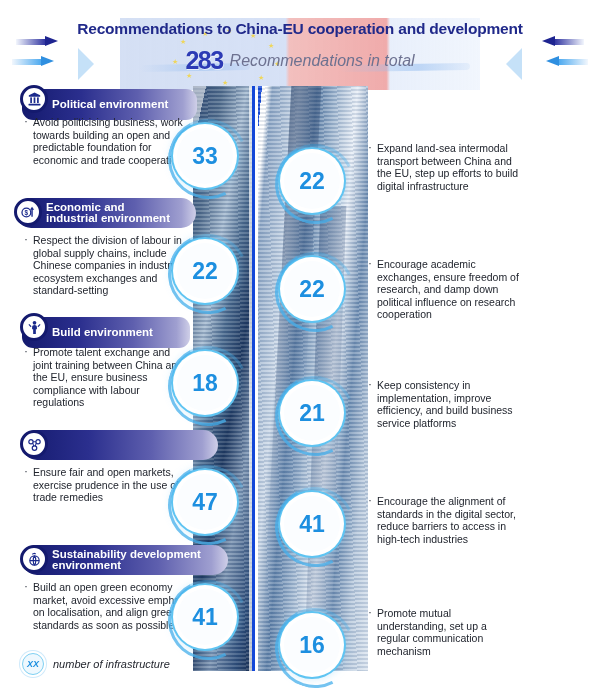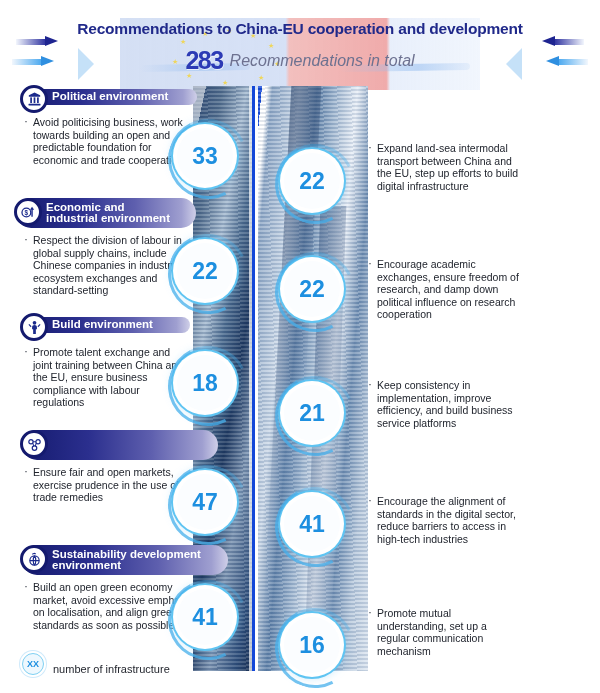--- a/index.html
+++ b/index.html
@@ -107,21 +107,21 @@
   }
   #photo-right::before {
     content: ""; position: absolute; left: 55px; top: 120px; width: 26px; height: 420px;
     background: linear-gradient(95deg, rgba(40,70,115,.45), rgba(200,215,235,.1));
     transform: skewX(-2deg);
   }
 
   
   .row { position: absolute; }
   .pill {
-    position: absolute; height: 16px; border-radius: 11px;
+    position: absolute; height: 31px; border-radius: 11px;
     display: flex; align-items: center;
     color: #ffffff; font-size: 11.5px; font-weight: bold;
     line-height: 11.5px;
   }
   .pill.left {
     background: linear-gradient(90deg, #141a6e 0%, #2b2f8e 34%, #5e5fae 66%, #9f9fd0 92%, #cfcfe8 100%);
     padding-left: 30px; padding-right: 10px;
     justify-content: flex-start;
   }
   .pill .ptext { white-space: pre-line; }
@@ -156,21 +156,21 @@
     content: ""; position: absolute; left: -9px; top: -9px;
     width: 74px; height: 74px; border-radius: 50%;
     border: 3px solid rgba(70,175,235,.75);
     border-right-color: transparent; border-top-color: rgba(70,175,235,.35);
     transform: rotate(18deg);
   }
 
   
   #legend {
     position: absolute; left: 22px; top: 653px;
-    display: flex; align-items: flex-end; gap: 9px;
+    display: flex; align-items: center; gap: 9px; font-style: italic;
   }
   #legend-badge {
     width: 22px; height: 22px; border-radius: 50%;
     background: #eef8fe; border: 1.5px solid #7fd0f2;
     display: flex; align-items: center; justify-content: center;
     font-size: 9px; font-weight: bold; color: #1d8fe0;
     box-shadow: 0 0 0 2px #ffffff, 0 0 0 3px #cfeafb;
   }
   #legend-text { font-size: 11px; color: #24272f; }
 </style>

